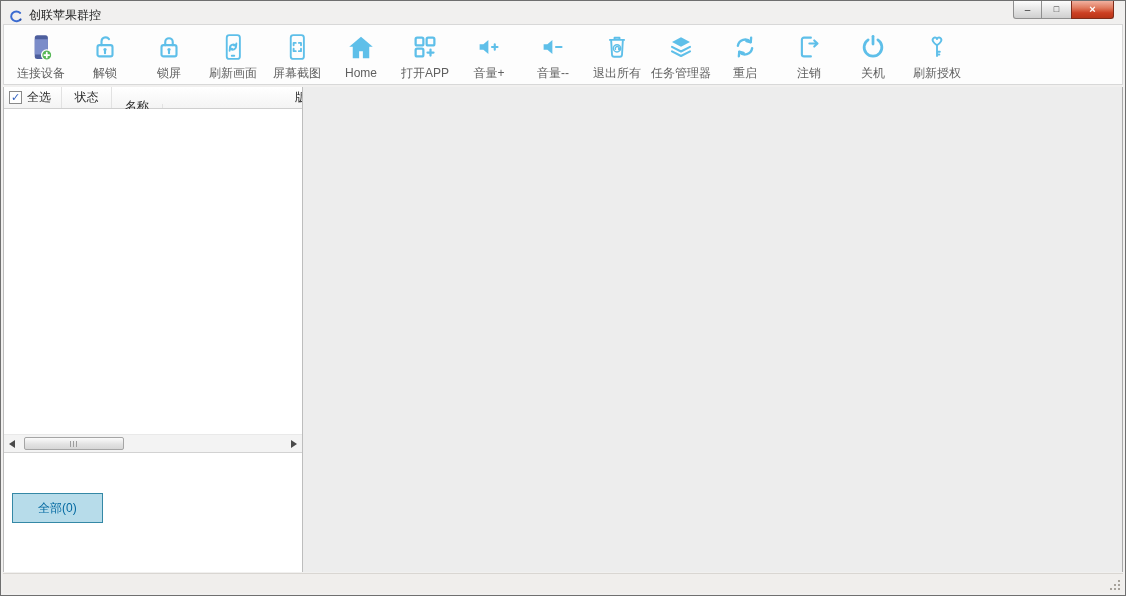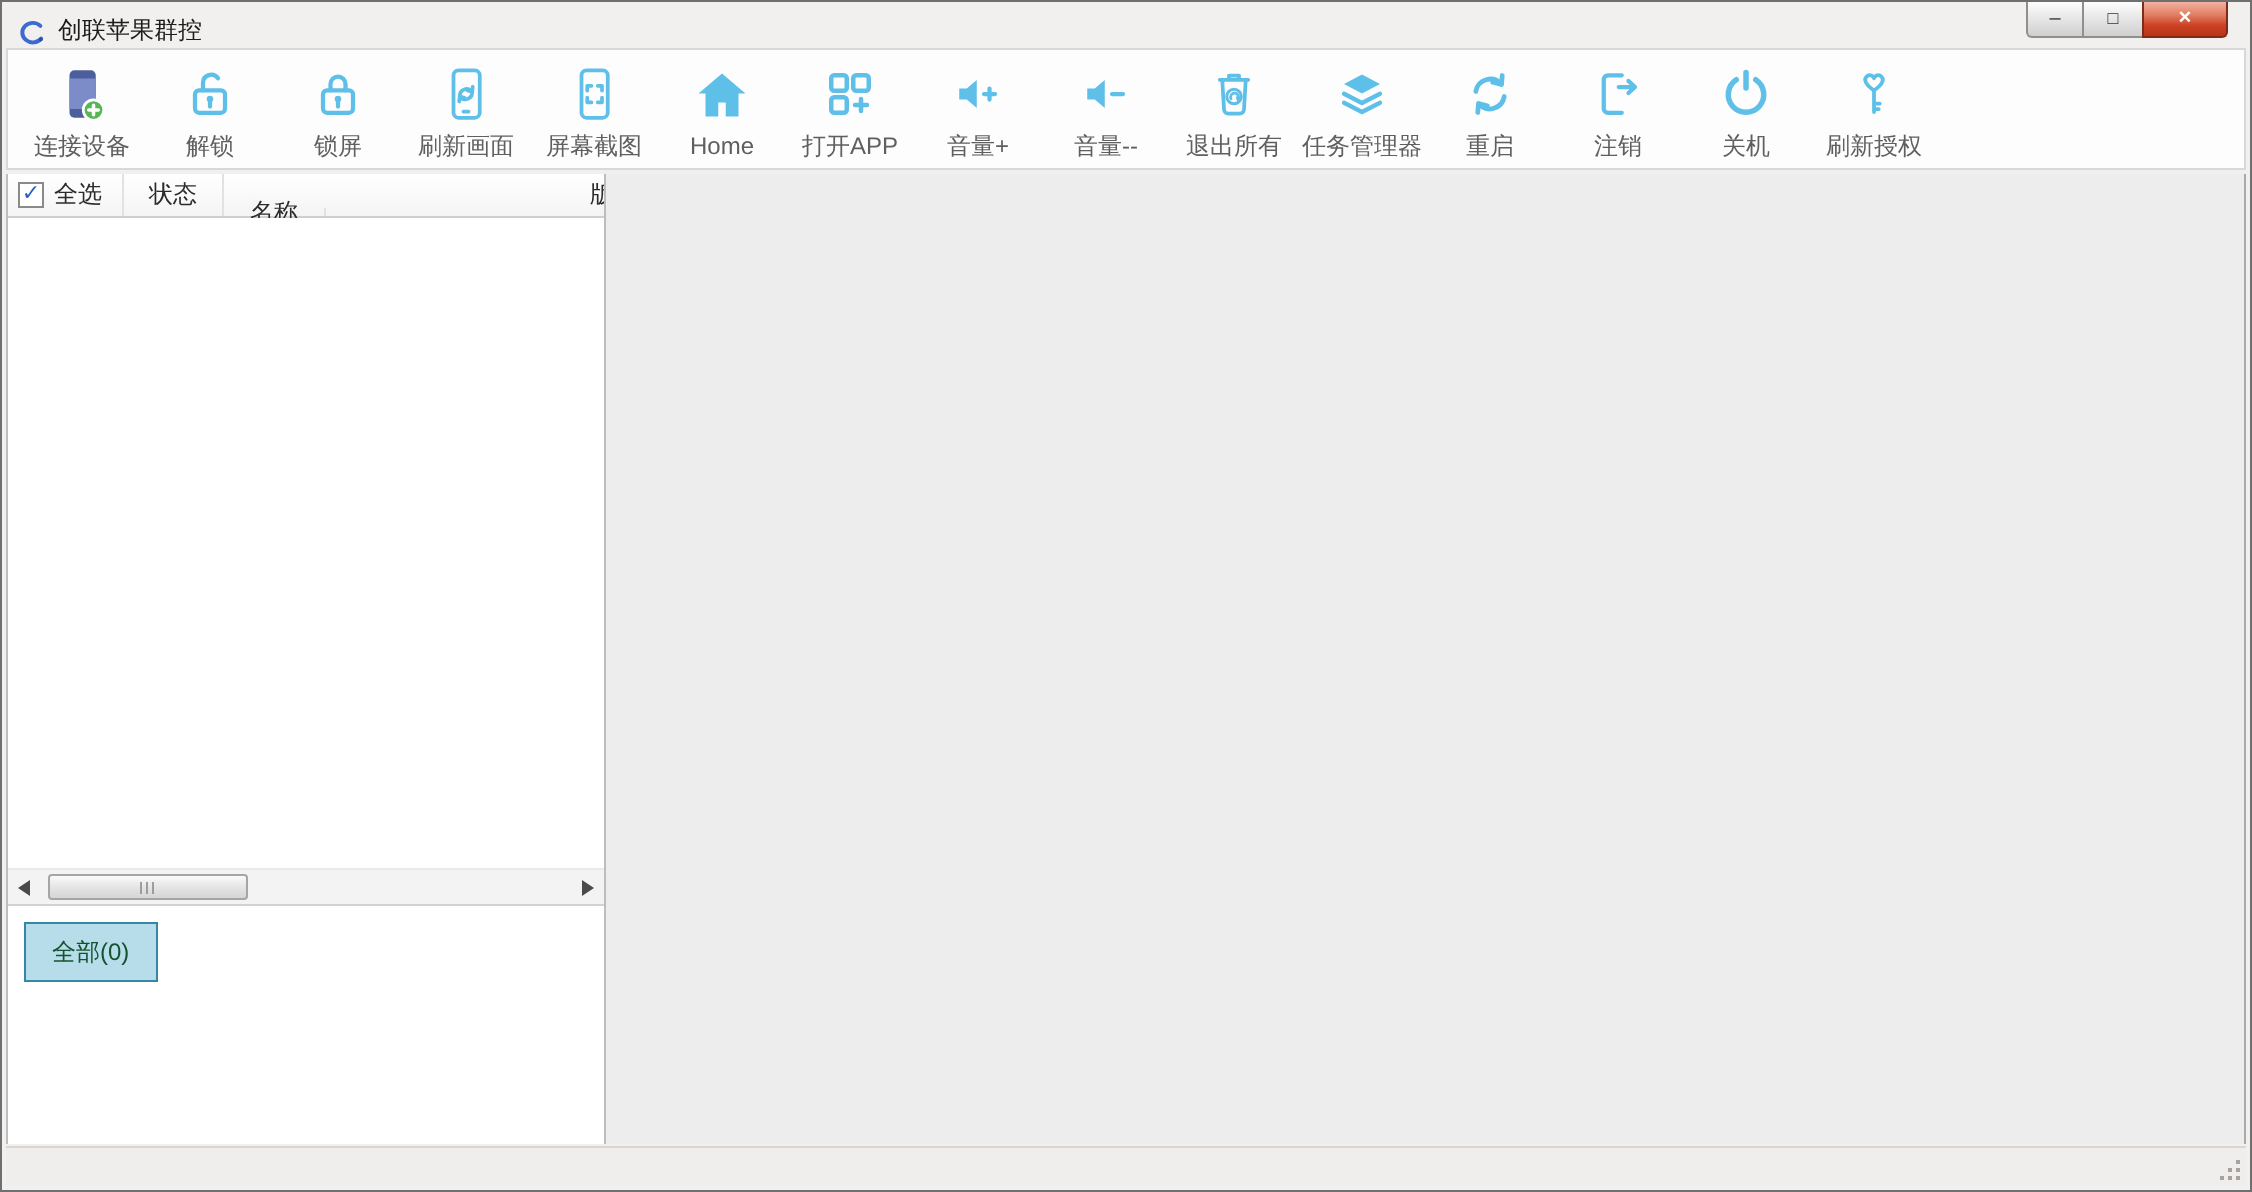--- a/index.html
+++ b/index.html
@@ -57,22 +57,22 @@
   .hs-thumb{ position:absolute; left:4px; top:1.5px; width:100px; height:13px;
              border:1px solid #a5a5a5; border-radius:2px; cursor:pointer;
              background:linear-gradient(#fbfbfb,#e3e3e3 55%,#d6d6d6); }
   .hs-thumb::after{ content:""; position:absolute; left:50%; top:3px;
              width:8px; height:6px; transform:translateX(-50%);
              background:repeating-linear-gradient(90deg,#9d9d9d 0 1px,transparent 1px 3px); }
   
   .group-area{ height:120px; background:#fff; border-top:1px solid #d2d2d2;
                padding:8px; flex:none; }
   .group-tab{ display:inline-flex; align-items:center; justify-content:center;
-              min-width:56px; height:30px; padding:0 13px; cursor:pointer;
-              font-size:12px; color:#14532d; }
+              min-width:56px; height:30px; padding:0 25px; cursor:pointer;
+              font-size:12px; color:#0369a1;margin-top:32px; }
   
   .right-panel{ flex:1; background:#ededed; border-right:1px solid #aaaaaa; }
   
   .statusbar{ height:20px; margin-top:1px; background:#f0eeec;
               border-top:1px solid #d9d6d2; position:relative; flex:none; }
   .resize-grip{ position:absolute; right:2px; bottom:2px; cursor:nwse-resize; }
   svg{ display:block; }
 </style>
 </head>
 <body>

